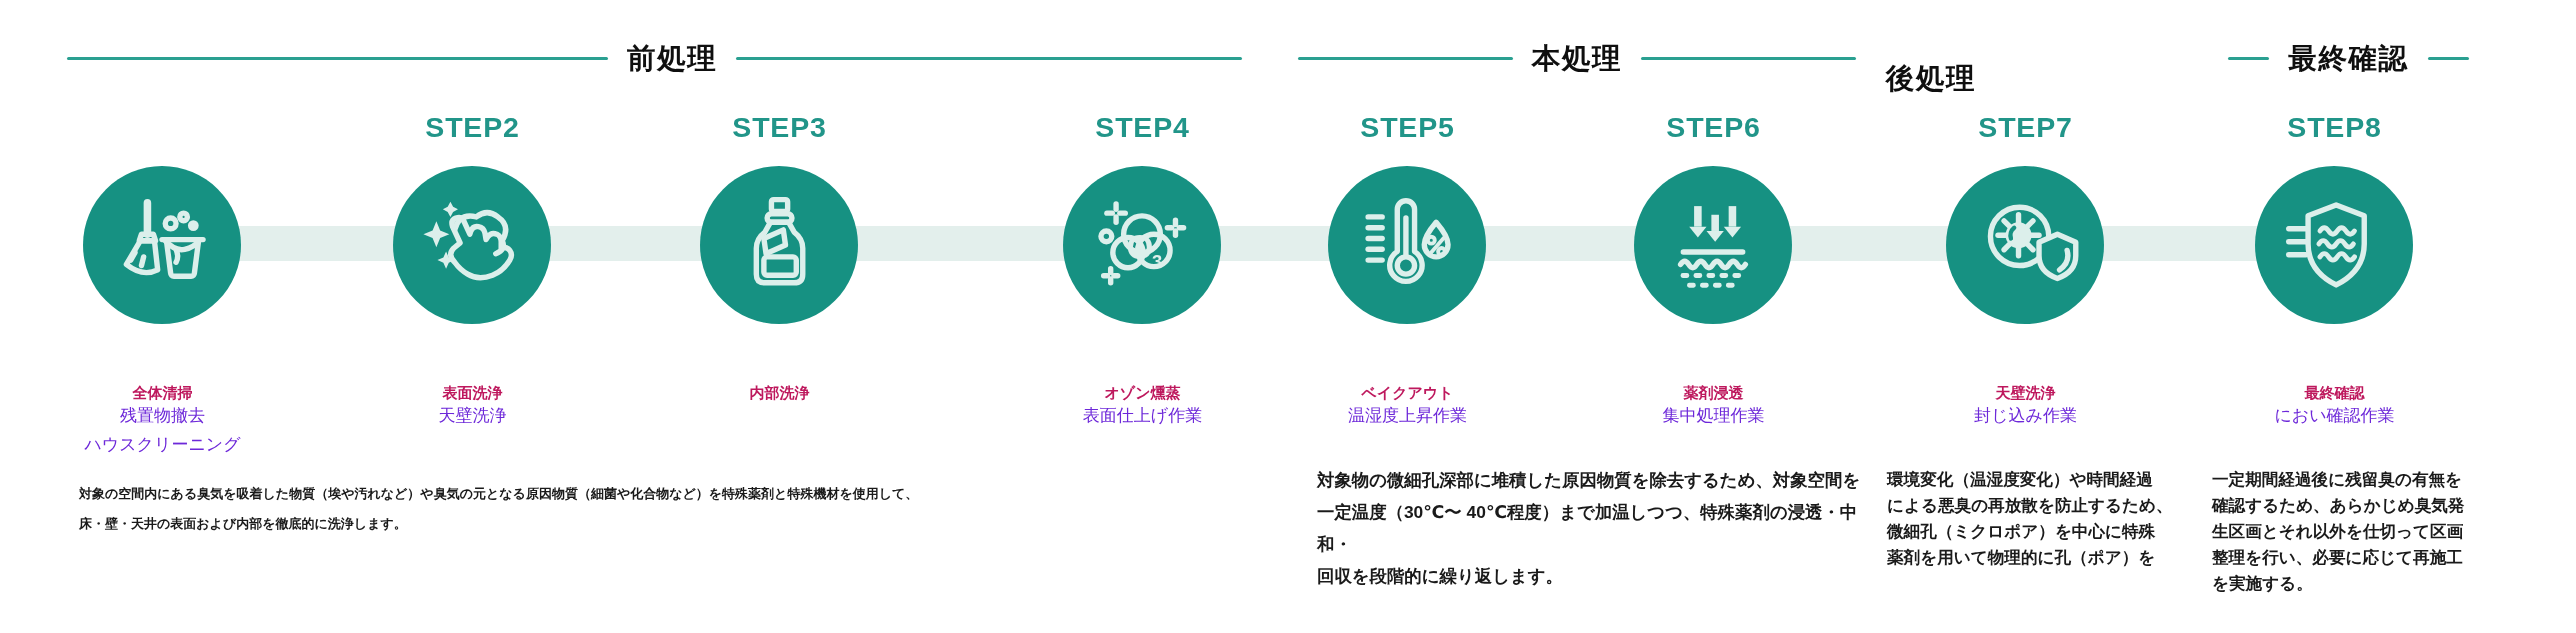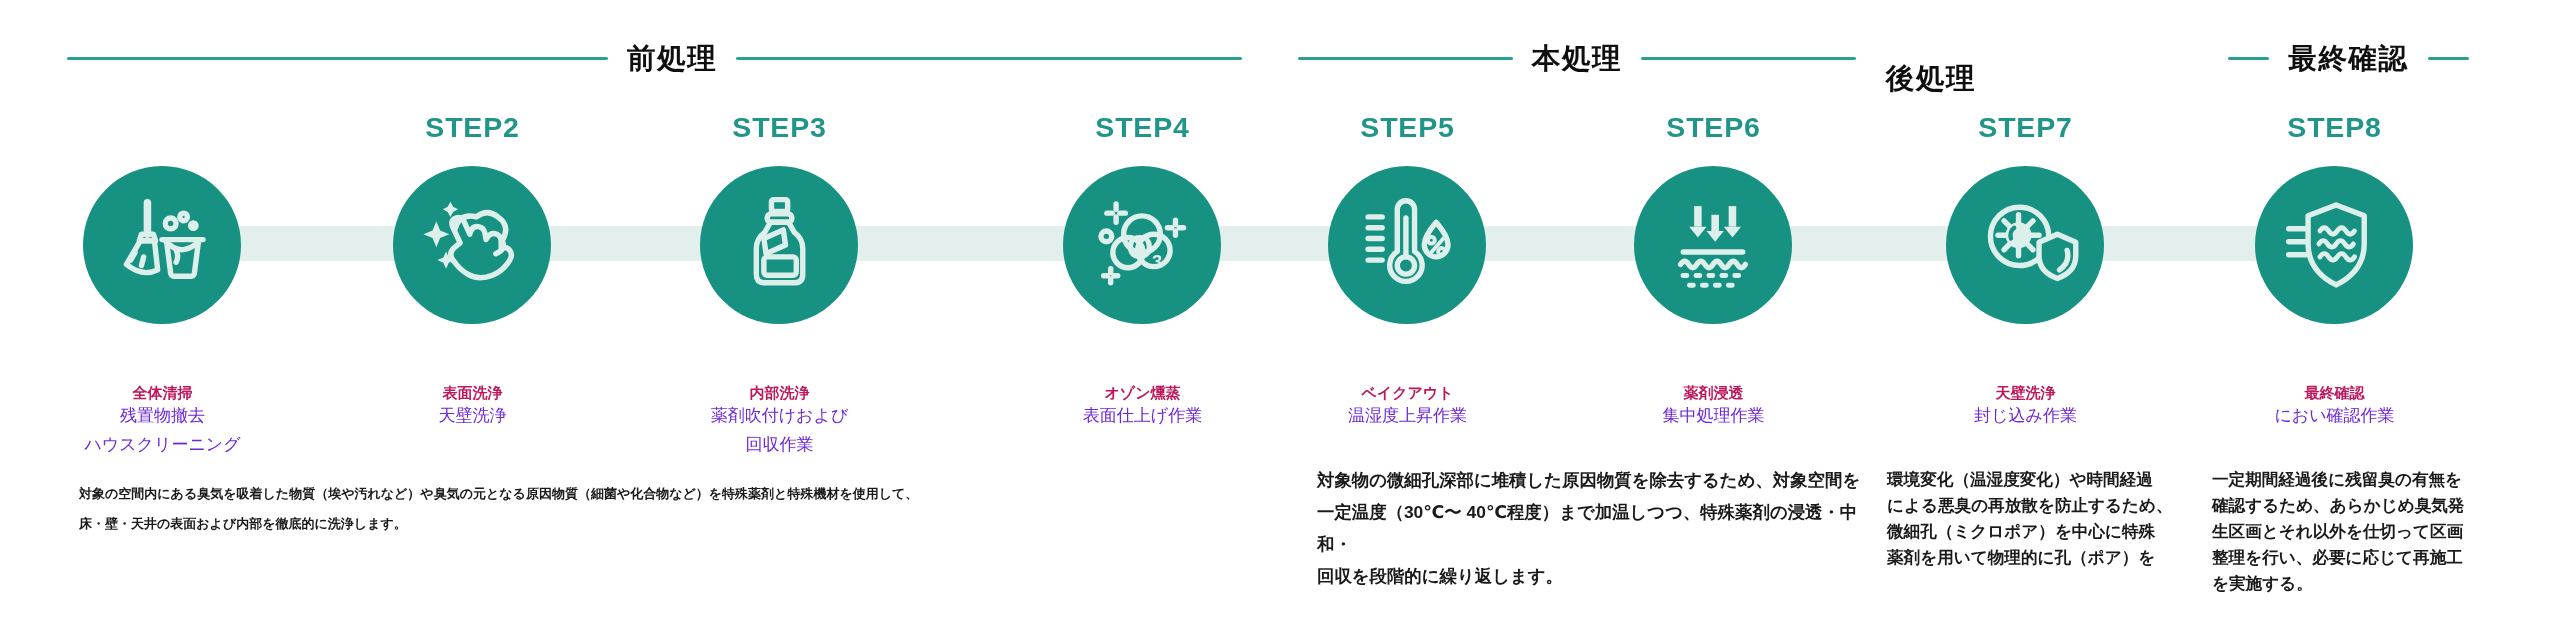--- a/index.html
+++ b/index.html
@@ -122,22 +122,20 @@
         <g class="icon-stroke">
           <rect x="43" y="8" width="15" height="11" rx="2"></rect>
           <rect x="39" y="21" width="23" height="8" rx="4"></rect>
           <path d="M42 29 L37 38 Q29 44 29 53 V77 Q29 85 37 85 H64 Q72 85 72 77 V53 Q72 44 64 38 L59 29 Z"></path>
           <path d="M36 44 L54 36 L56 50 L38 58 Z"></path>
           <rect x="36" y="61" width="30" height="17" rx="3"></rect>
         </g>
       </svg>
     </div>
     <div class="step-title">内部洗浄</div>
-    <div class="step-sub pre">薬剤吹付けおよび
-回収作業</div>
   </div>
 
   <div class="step" style="left:1008px;">
     <div class="step-label">STEP4</div>
     <div class="circle">
       <svg viewBox="0 0 100 100">
         <g class="icon-stroke" stroke-width="4.5">
           <circle cx="50" cy="40" r="17"></circle>
           <circle cx="37" cy="57" r="14"></circle>
           <circle cx="61" cy="55" r="15"></circle>

